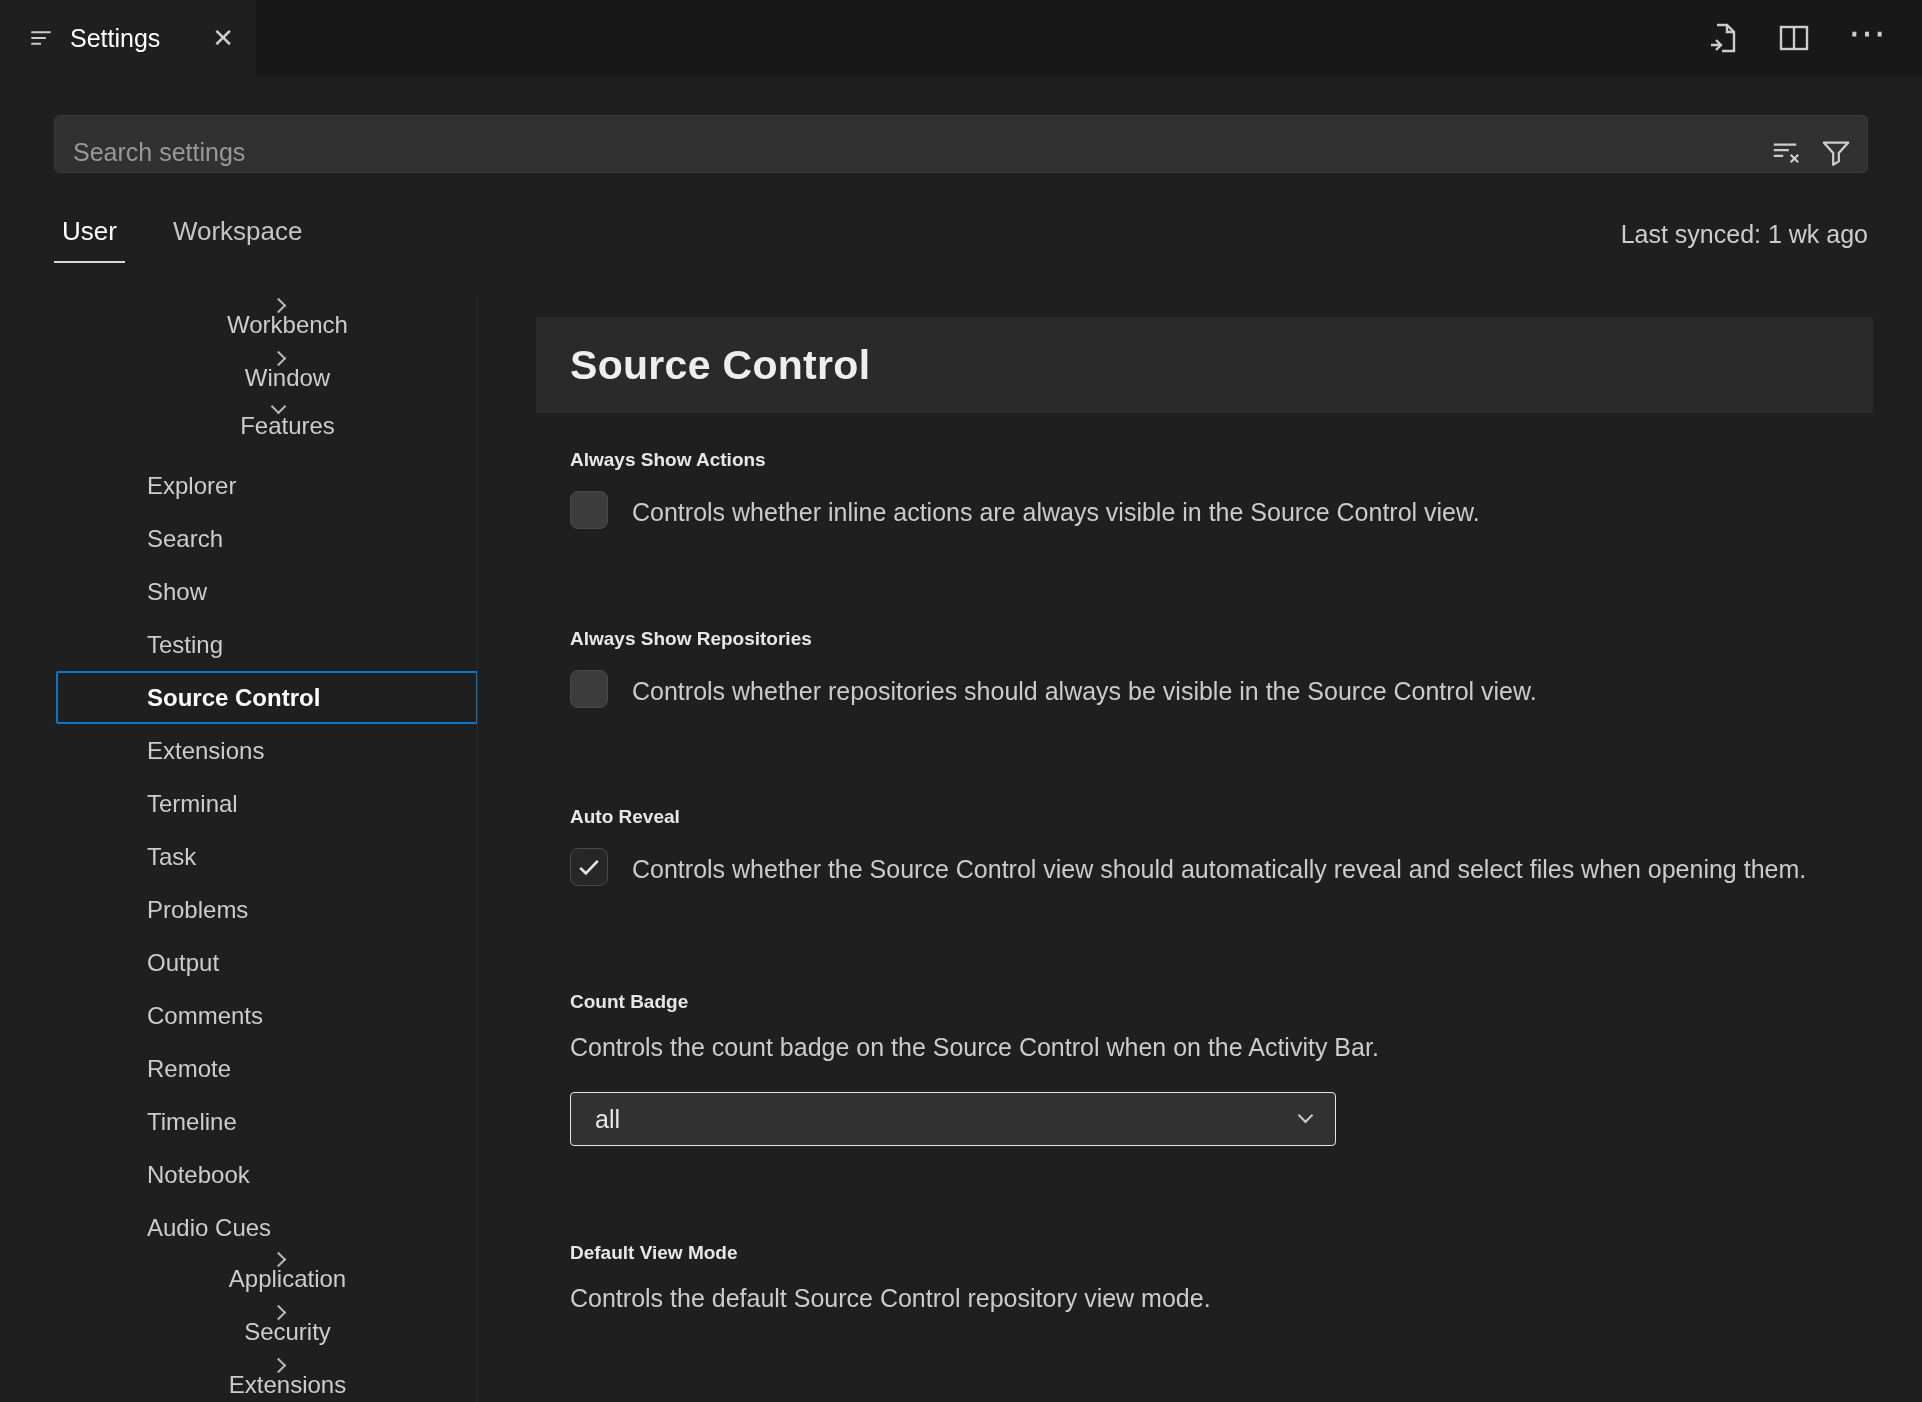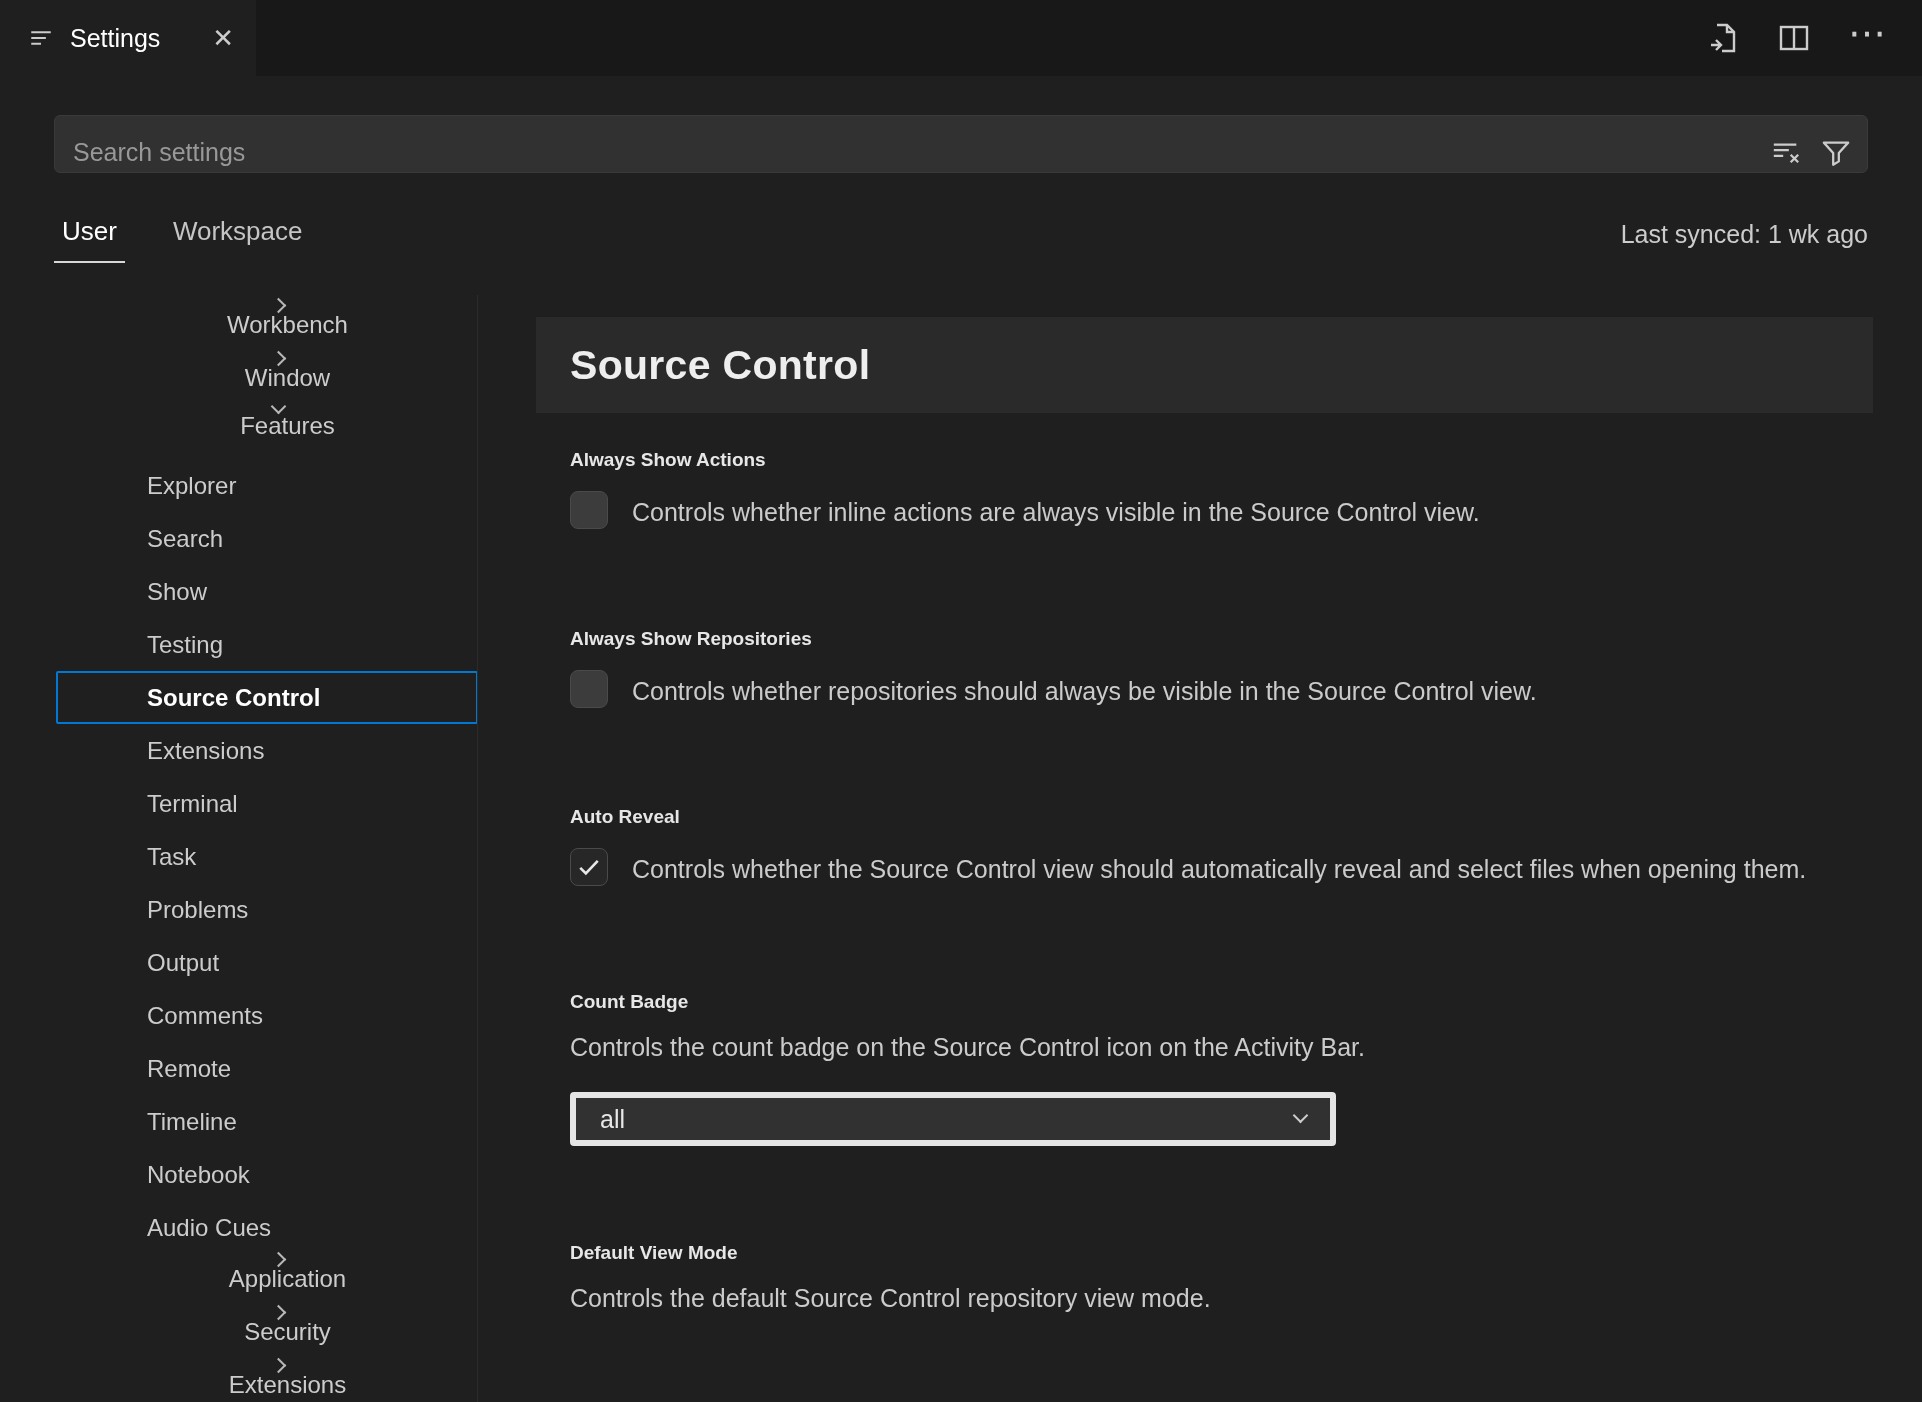--- a/index.html
+++ b/index.html
@@ -78,21 +78,21 @@
   .checkbox {
     width:38px; height:38px; border-radius:8px; flex-shrink:0;
     background:#3c3c3c; border:1px solid #4a4a4a; cursor:pointer;
     display:flex; align-items:center; justify-content:center;
   }
   .checkbox.checked { background:#272727; }
   .setting-desc { font-size:25px; color:#cbcbcb; line-height:1.5; max-width:1180px; padding-top:3px; }
   .desc-block { margin-top:16px; font-size:25px; color:#cbcbcb; line-height:1.5; }
   .select {
     margin-top:26px; width:766px; height:54px; background:#313131;
-    border:6px solid #e5e5e5; border-radius:4px; cursor:pointer;
+    border:1px solid #e5e5e5; border-radius:4px; cursor:pointer;
     display:flex; align-items:center; padding:0 24px; color:#e7e7e7; font-size:25px;
   }
   .select .chev { margin:0 0 0 auto; margin-top:-7px; transform:rotate(45deg); border-color:#cccccc; }
 
   svg.lineicon { stroke:#cccccc; fill:none; stroke-width:1.2; }
 </style>
 </head>
 <body>
 
 <div class="titlebar">
@@ -250,21 +250,21 @@
             <svg width="28" height="28" viewBox="0 0 16 16">
                 <path d="M3 8.5l3.2 3.2L13 4.5" stroke="#e7e7e7" stroke-width="1.5" fill="none"></path>
               </svg>
           </span>
           <span class="setting-desc">Controls whether the Source Control view should automatically reveal and select files when opening them.</span>
         </div>
       </div>
 
       <div class="setting">
         <div class="setting-label">Count Badge</div>
-        <div class="desc-block">Controls the count badge on the Source Control icon on the Activity Bar.</div>
+        <div class="desc-block">Controls the count badge on the Source Control when on the Activity Bar.</div>
         <div class="select">
           <span>all</span>
           <span class="chev"></span>
         </div>
       </div>
 
       <div class="setting">
         <div class="setting-label">Default View Mode</div>
         <div class="desc-block">Controls the default Source Control repository view mode.</div>
       </div>

